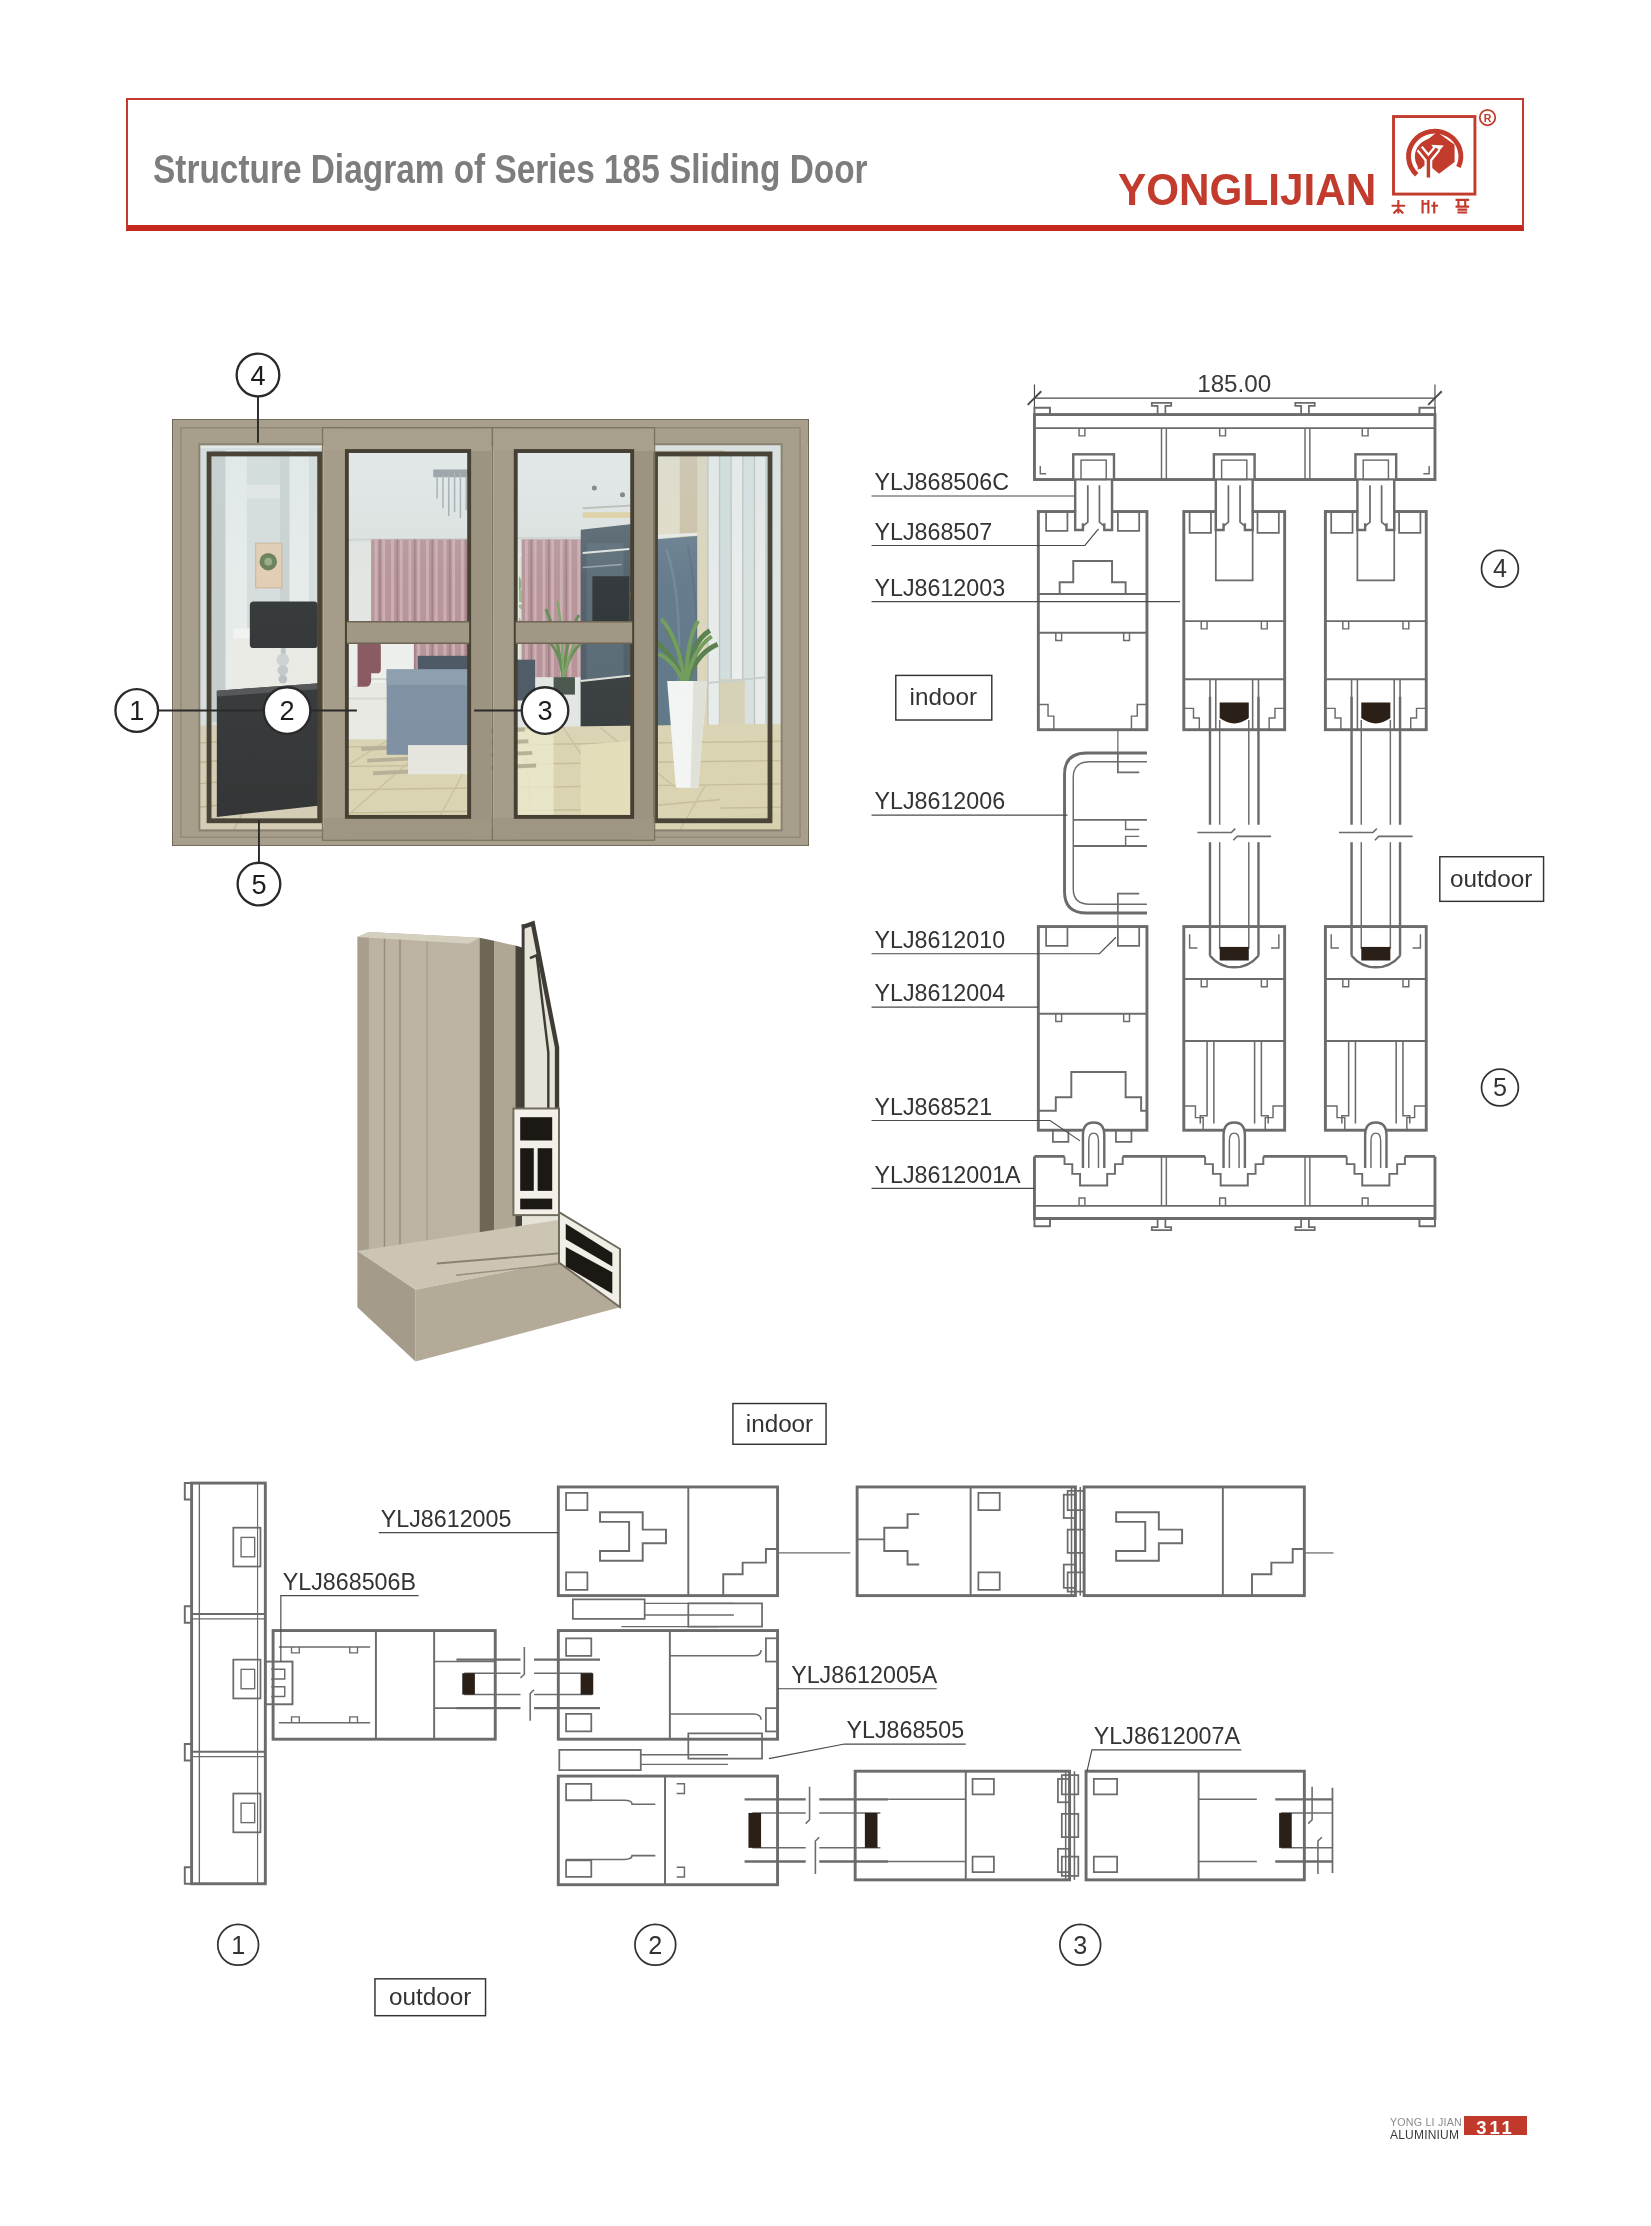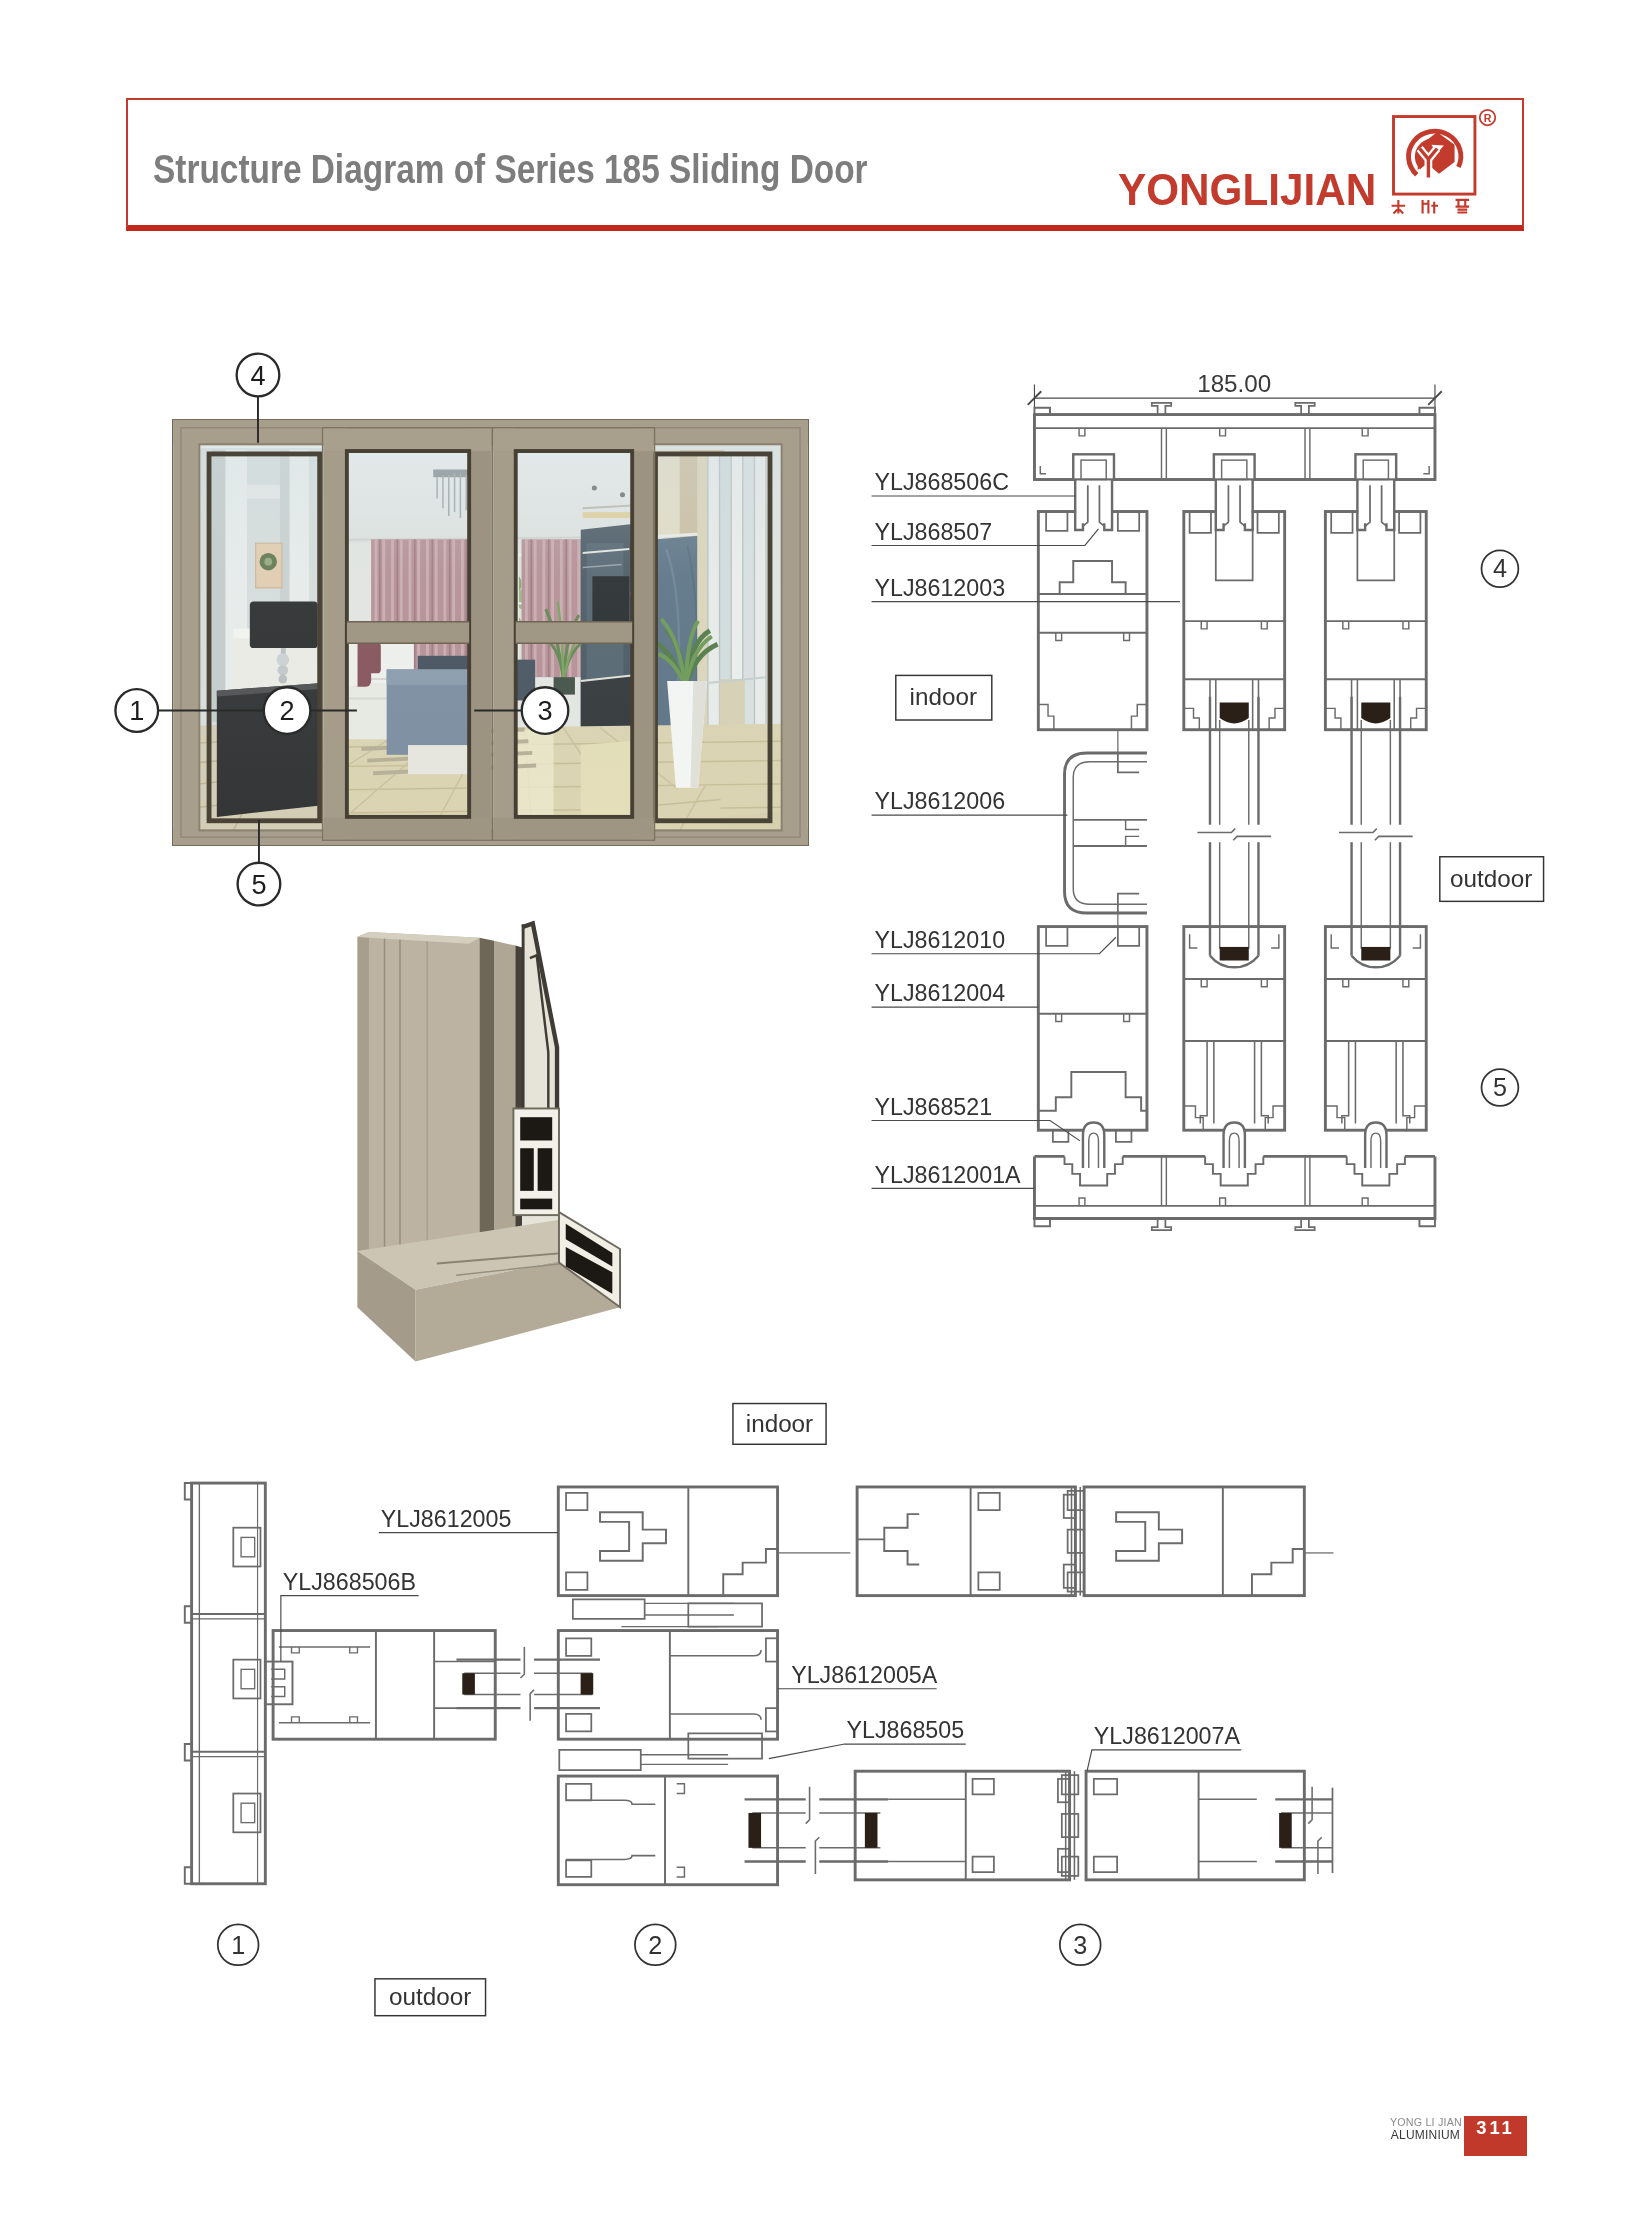--- a/index.html
+++ b/index.html
@@ -721,21 +721,21 @@
 <text x="443" y="2066" font-size="25" fill="#333" text-anchor="middle">outdoor</text>
 
 <circle cx="245" cy="2004" r="21" fill="none" stroke="#333" stroke-width="1.8"></circle>
 <text x="245" y="2013" font-size="26" fill="#333" text-anchor="middle">1</text>
 <circle cx="675" cy="2004" r="21" fill="none" stroke="#333" stroke-width="1.8"></circle>
 <text x="675" y="2013" font-size="26" fill="#333" text-anchor="middle">2</text>
 <circle cx="1113" cy="2004" r="21" fill="none" stroke="#333" stroke-width="1.8"></circle>
 <text x="1113" y="2013" font-size="26" fill="#333" text-anchor="middle">3</text>
 </svg>
 
-<div class="abs" style="left:1390px;top:2116px;width:70px;text-align:right;">
+<div class="abs" style="left:1390px;top:2116px;width:70px;">
   <div style="font-size:10.7px;color:#8a8a8a;letter-spacing:0.2px;white-space:nowrap;">YONG LI JIAN</div>
   <div style="font-size:12px;color:#3a3a3a;font-weight:normal;letter-spacing:0.2px;white-space:nowrap;">ALUMINIUM</div>
 </div>
 
-<div class="abs" style="left:1464px;top:2116px;width:63px;height:40px;background:#c0392b;color:#ffffff;font-weight:bold;font-size:18.4px;text-align:center;line-height:24px;letter-spacing:2.9px;">311</div>
+<div class="abs" style="left:1464px;top:2116px;width:63px;height:19px;background:#c0392b;color:#ffffff;font-weight:bold;font-size:18.4px;text-align:center;line-height:24px;letter-spacing:2.9px;">311</div>
 
 </div>
 
 
 </body></html>

